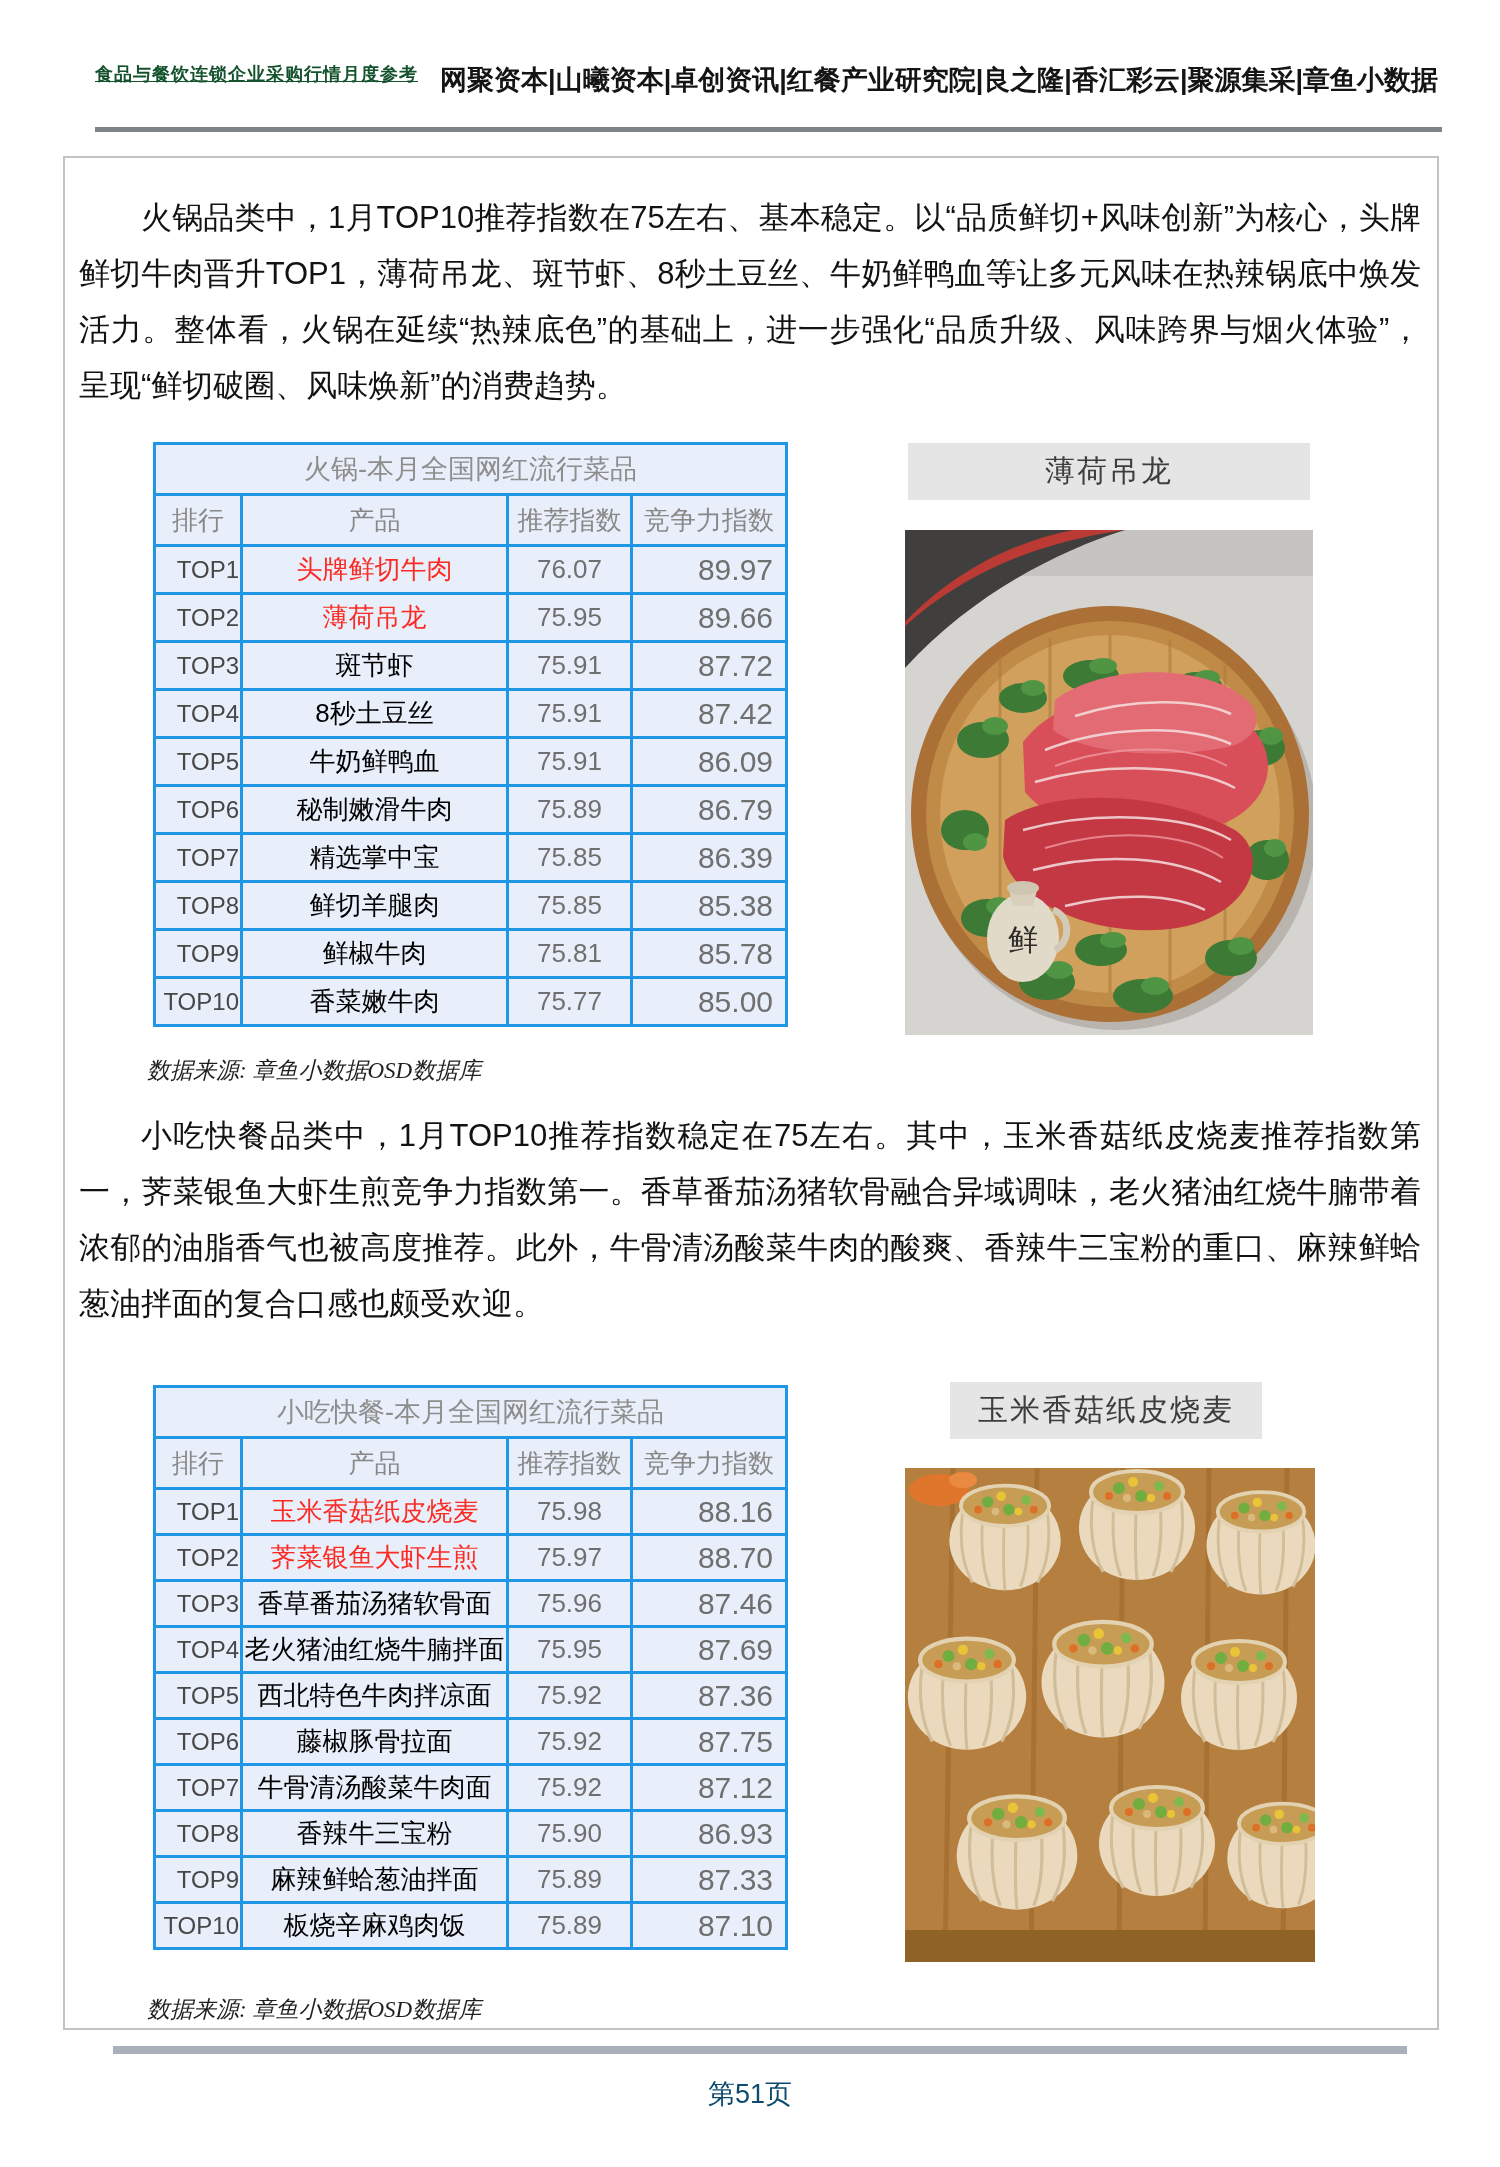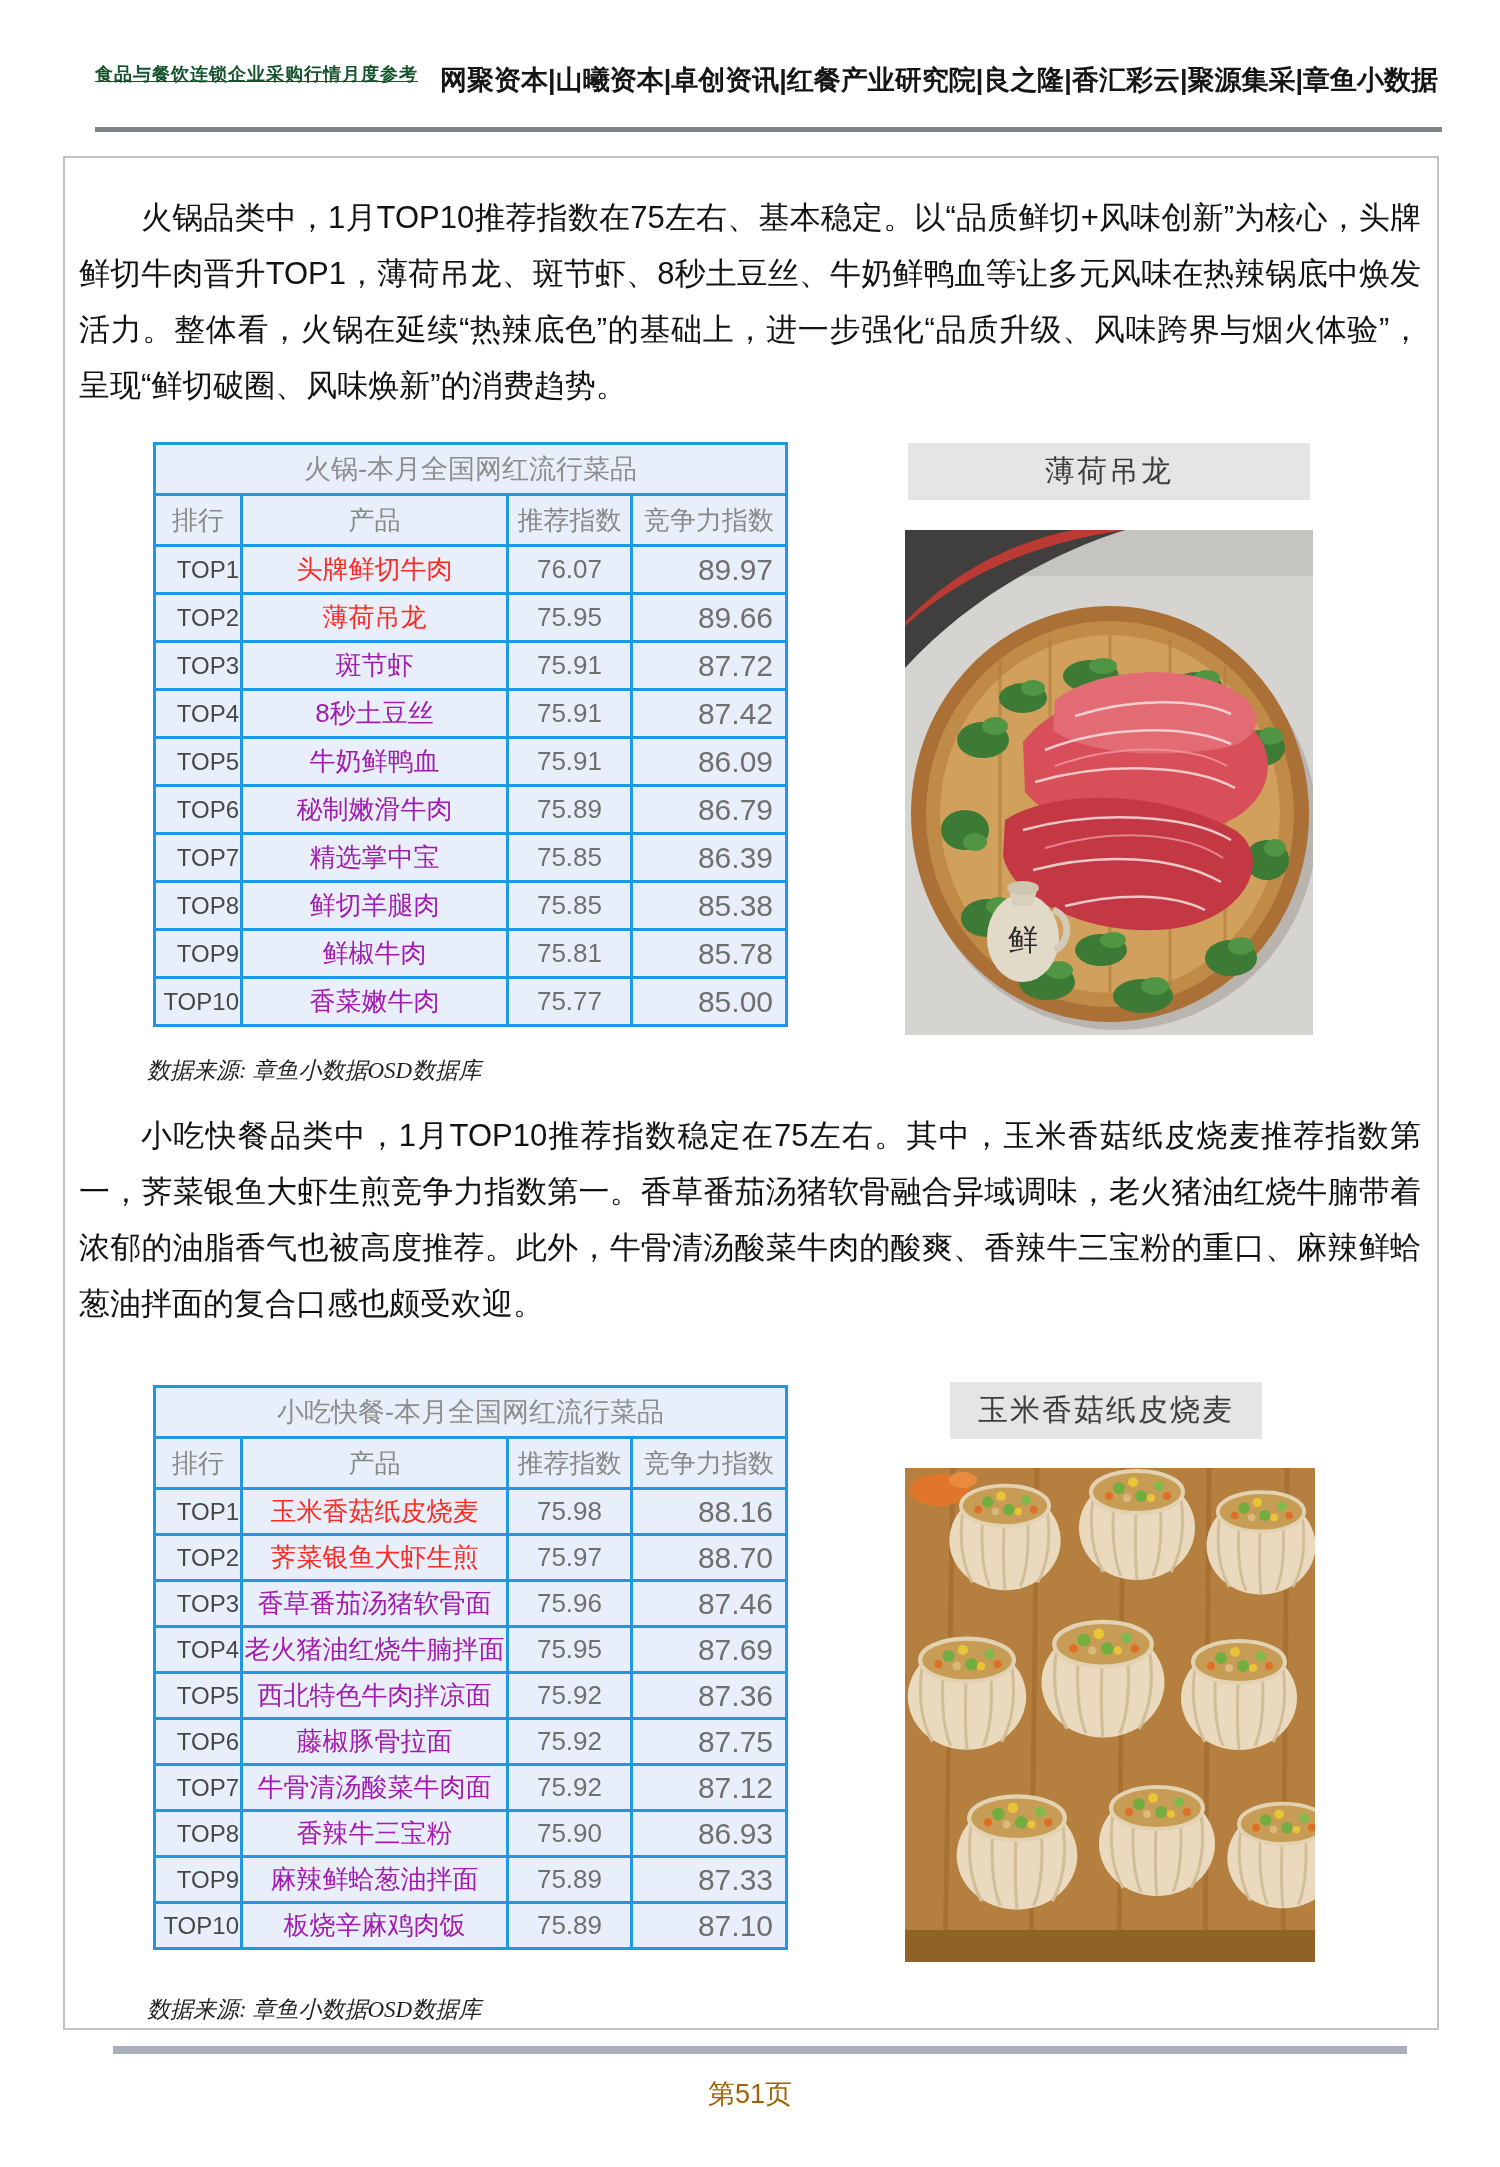--- a/index.html
+++ b/index.html
@@ -21,21 +21,21 @@
   
   .rank-table{position:absolute;border-collapse:collapse;table-layout:fixed;width:632px;}
   .rank-table th,.rank-table td{border:3px solid #1f97e5;background:#e9effa;overflow:hidden;white-space:nowrap;}
   .rank-table .title-row th{font-size:27px;font-weight:400;color:#8d8d8d;text-align:center;height:46px;}
   .rank-table .head-row th{font-size:26px;font-weight:400;color:#888888;text-align:center;height:46px;}
   .col-rank{width:87px;}
   .col-prod{width:266px;}
   .col-rec{width:124px;}
   .col-comp{width:155px;}
   .c-rank{font-size:24px;color:#474747;text-align:right;}
-  .c-prod{font-size:26px;color:#a21caf;text-align:center;}
+  .c-prod{font-size:26px;color:#000000;text-align:center;}
   .c-prod.hl{color:#fb2b23;}
   .c-rec{font-size:26px;color:#6f6f6f;text-align:center;}
   .c-comp{font-size:30px;color:#6f6f6f;text-align:right;padding-right:12px;}
   .t1{left:88px;top:284px;}
   .t1 tbody td{height:43px;}
   .t2{left:88px;top:1227px;}
   .t2 tbody td{height:41px;}
 
   
   .photo-caption{position:absolute;background:#e5e5e5;color:#3d3d3d;font-size:30px;display:flex;align-items:center;justify-content:center;letter-spacing:2px;}
@@ -46,21 +46,21 @@
   .ph1{left:840px;top:372px;width:408px;height:505px;}
   .ph2{left:840px;top:1310px;width:410px;height:494px;}
   .photo svg{display:block;width:100%;height:100%;}
 
   .src-note{position:absolute;left:82px;font-style:italic;font-size:23px;color:#1f1f1f;font-family:"Liberation Serif","DejaVu Serif",serif;}
   .src1{top:897px;}
   .src2{top:1836px;}
 
   
   .footer-divider{position:absolute;left:113px;top:2046px;width:1294px;height:8px;background:#a9b0b9;}
-  .page-number{position:absolute;left:0;top:2076px;width:1500px;text-align:center;font-size:27px;color:#a16207;}
+  .page-number{position:absolute;left:0;top:2076px;width:1500px;text-align:center;font-size:27px;color:#0c4a6e;}
 </style>
 </head>
 <body>
 
 <div id="page">
 
   <div class="hdr-left">食品与餐饮连锁企业采购行情月度参考</div>
   <div class="hdr-right">网聚资本|山曦资本|卓创资讯|红餐产业研究院|良之隆|香汇彩云|聚源集采|章鱼小数据</div>
   <div class="hdr-rule"></div>
 

